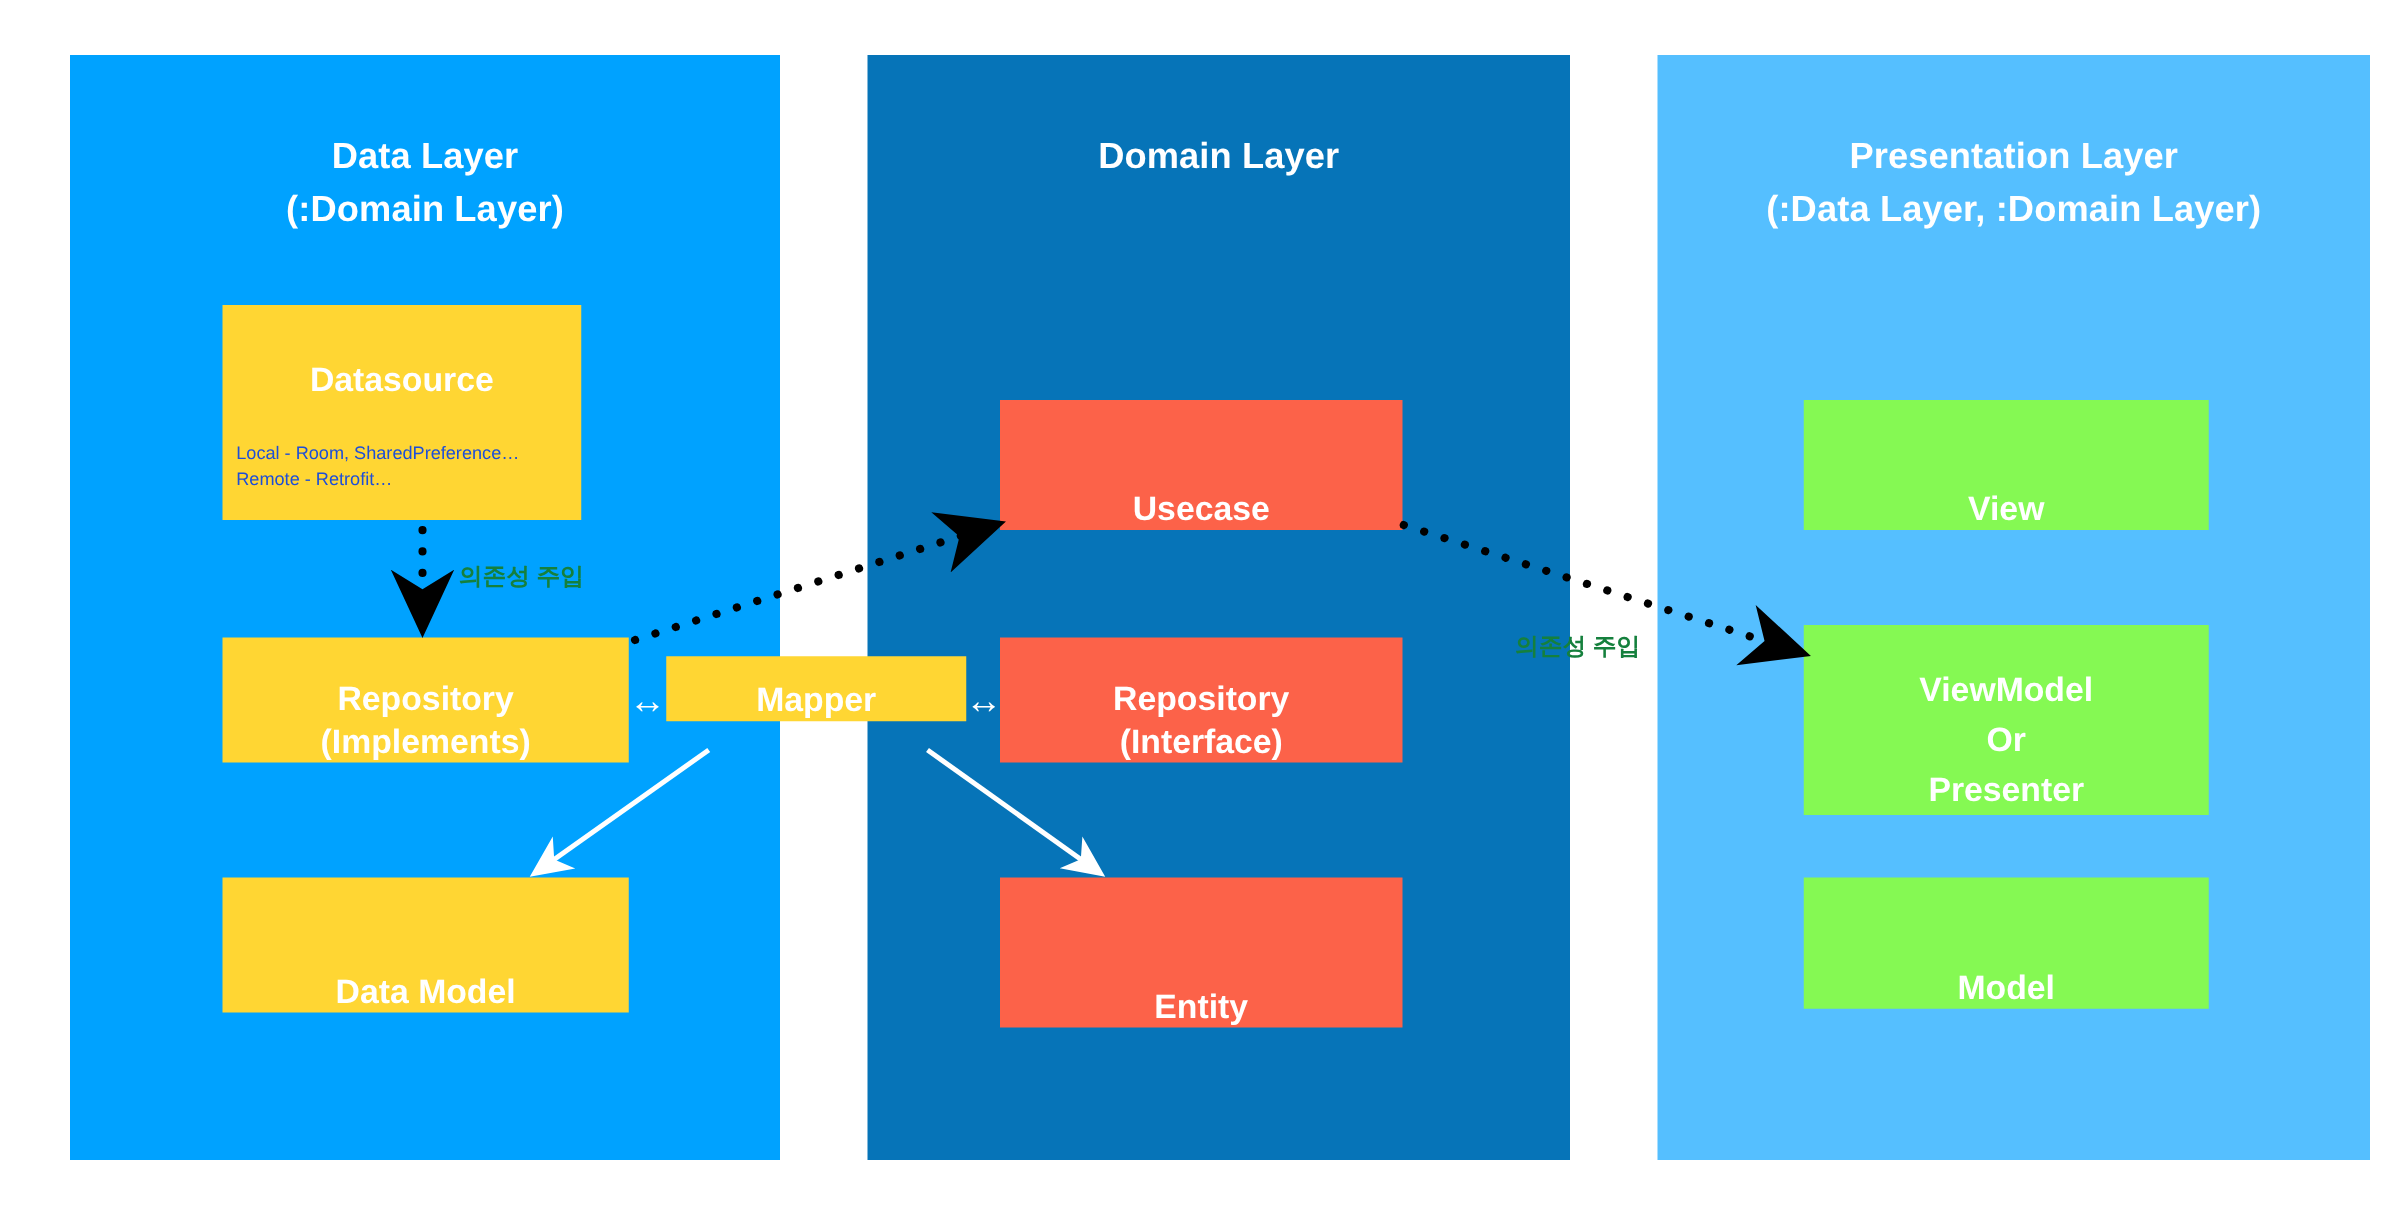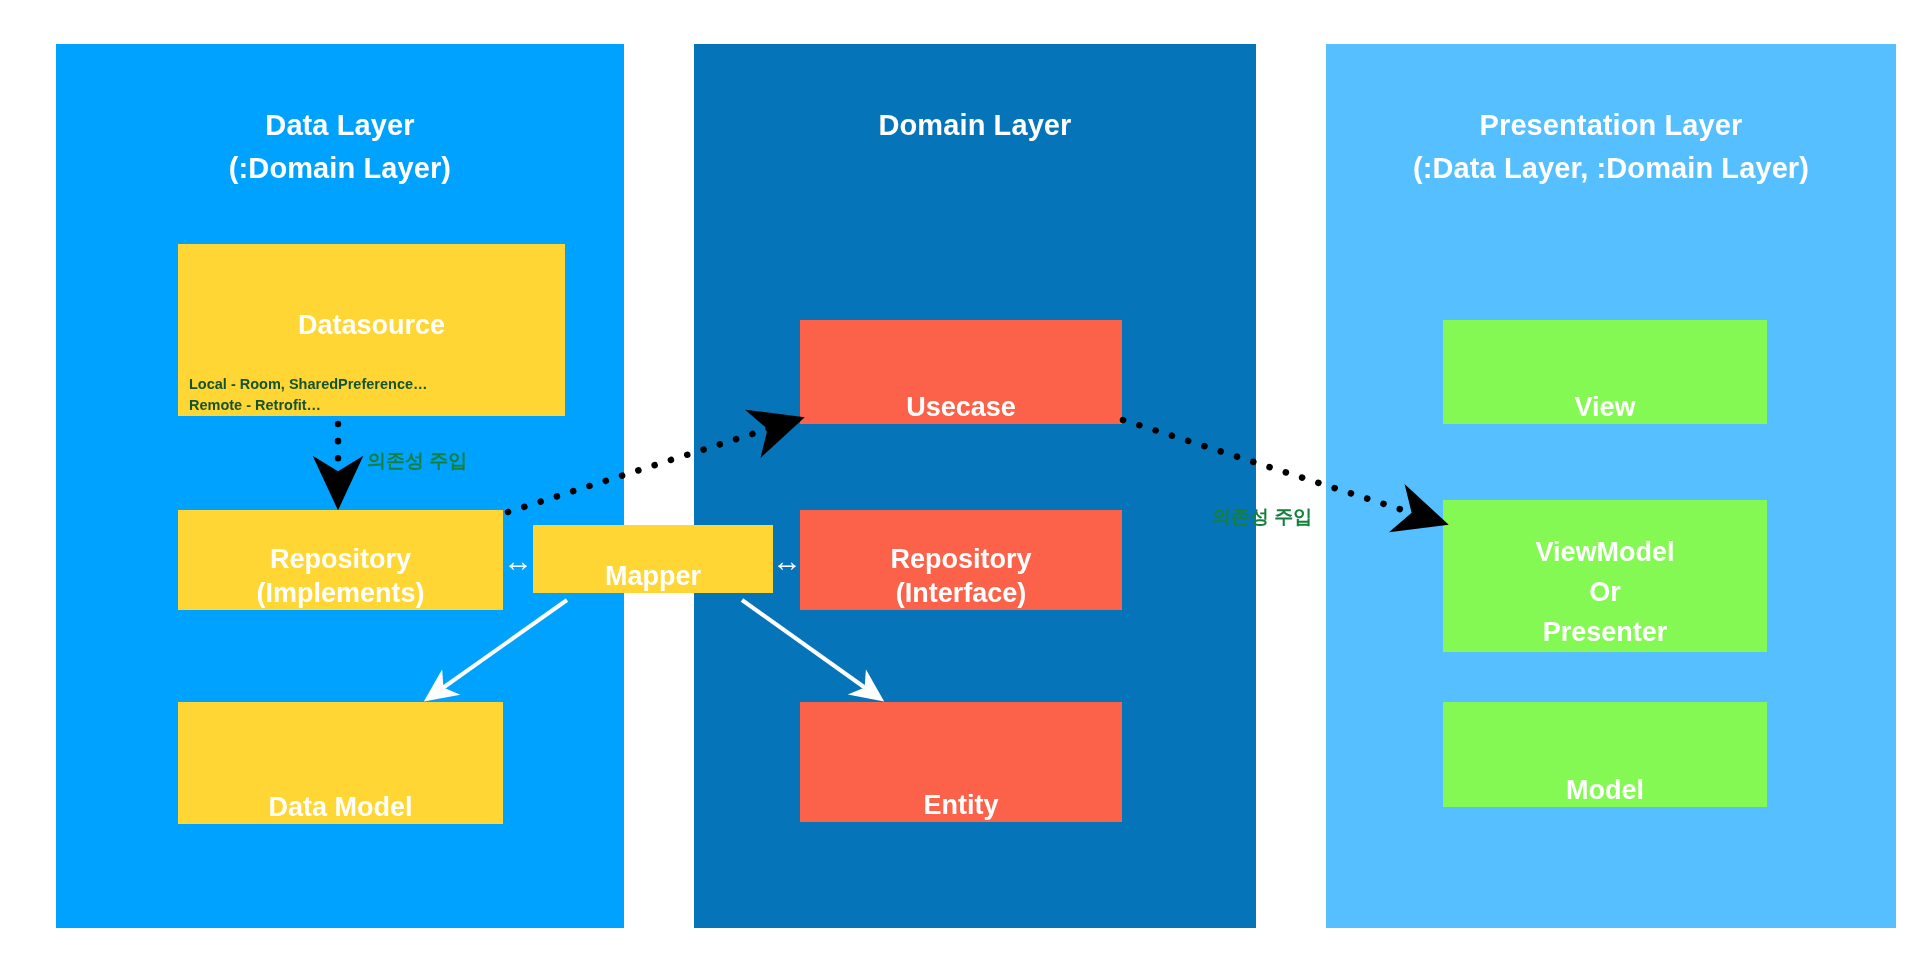--- a/index.html
+++ b/index.html
@@ -61,47 +61,47 @@
     text-align: center;
     white-space: pre-line;
   }
   .box .box-title {
     font-size: 27px;
     line-height: 34px;
     font-weight: bold;
     white-space: pre-line;
   }
   .box .box-sub {
-    color: #14532d;
+    color: #1d4ed8;
     font-size: 14.5px;
     line-height: 21px;
-    font-weight: bold;
+    font-weight: normal;
     text-align: left;
     white-space: pre-line;
     align-self: flex-start;
     margin-left: 11px;
   }
 
   .c-yellow { background: #FFD633; }
   .c-red    { background: #FC6249; }
   .c-green  { background: #85F953; }
 
   
   .box-datasource {
-    left: 178px;  top: 244px;  width: 387px; height: 172px;
-    justify-content: flex-end;
+    left: 178px;  top: 244px;  width: 287px; height: 172px;
+    justify-content: center;
   }
   .box-datasource .box-title { margin-top: 22px; }
   .box-datasource .box-sub   { margin-top: 32px; }
 
   .box-repository-impl { left: 178px; top: 510px; width: 325px; height: 100px; }
-  .box-data-model      { left: 178px; top: 702px; width: 325px; height: 122px; }
+  .box-data-model      { left: 178px; top: 702px; width: 325px; height: 108px; }
 
   .box-mapper {
-    left: 533px; top: 525px; width: 240px; height: 68px;
+    left: 533px; top: 525px; width: 240px; height: 52px;
     z-index: 6;
   }
   .box-mapper .box-title { font-size: 27px; }
 
   
   .box-usecase         { left: 800px; top: 320px; width: 322px; height: 104px; }
   .box-repository-intf { left: 800px; top: 510px; width: 322px; height: 100px; }
   .box-entity          { left: 800px; top: 702px; width: 322px; height: 120px; }
 
   

